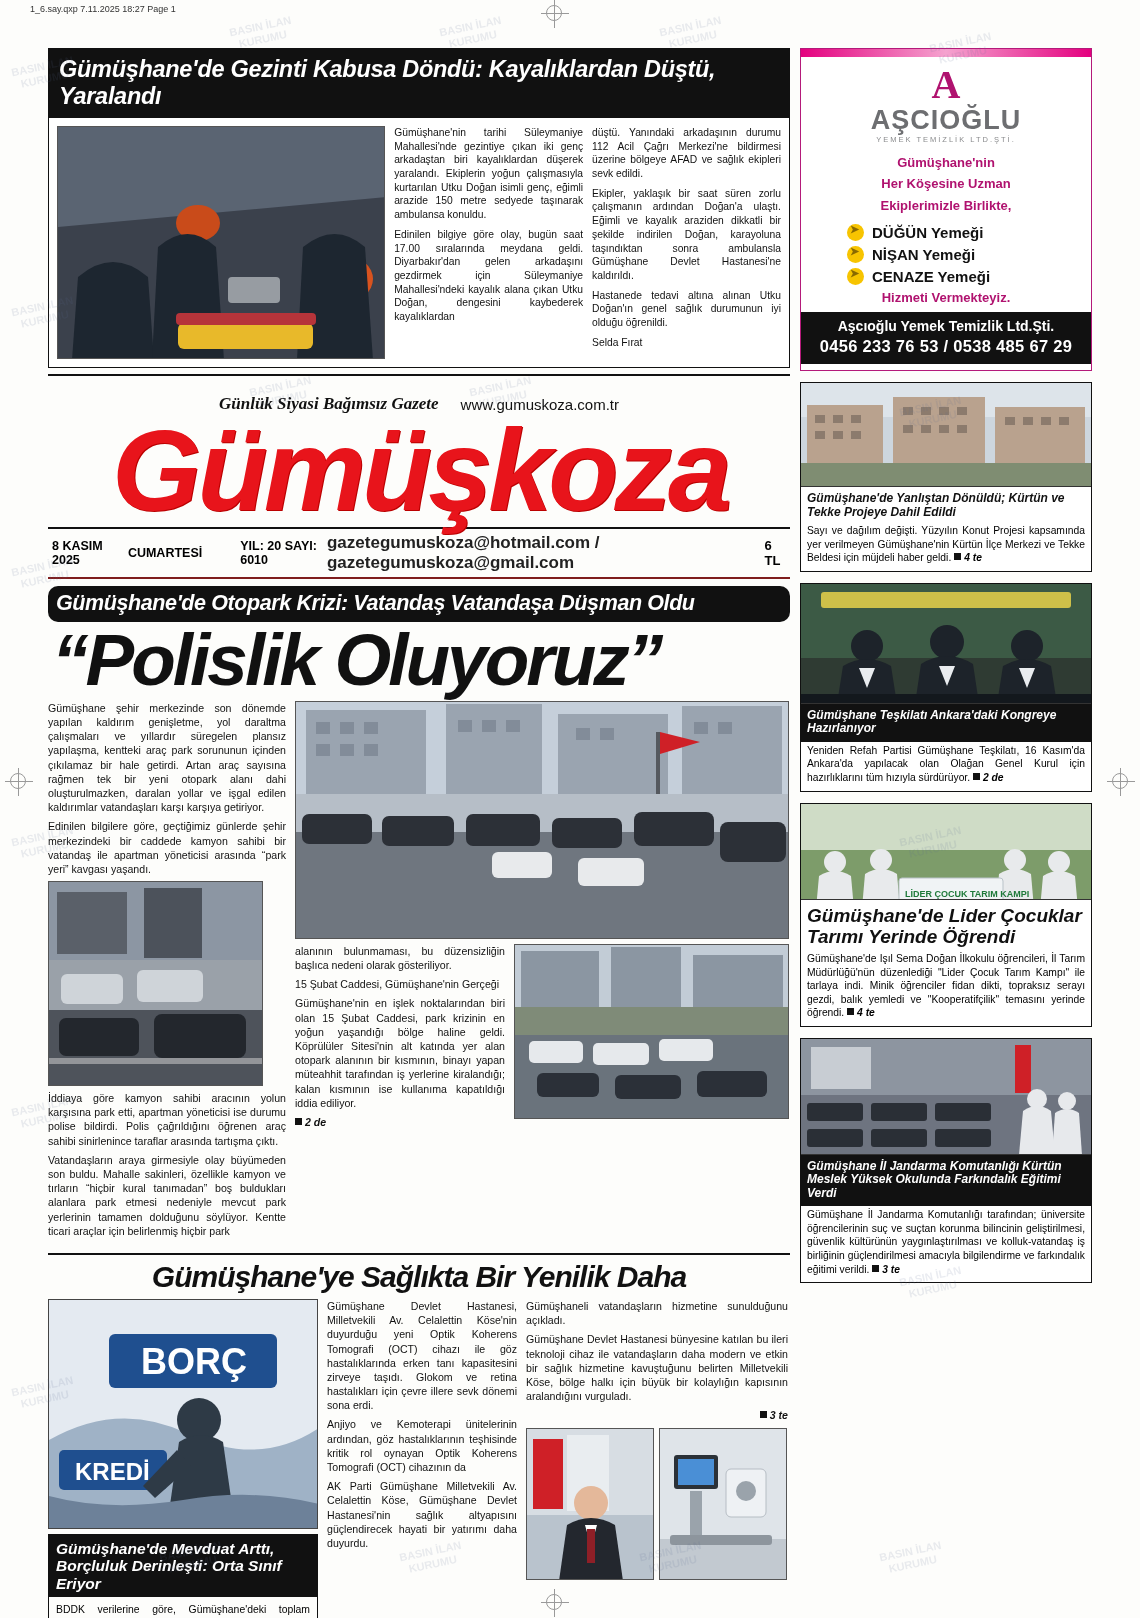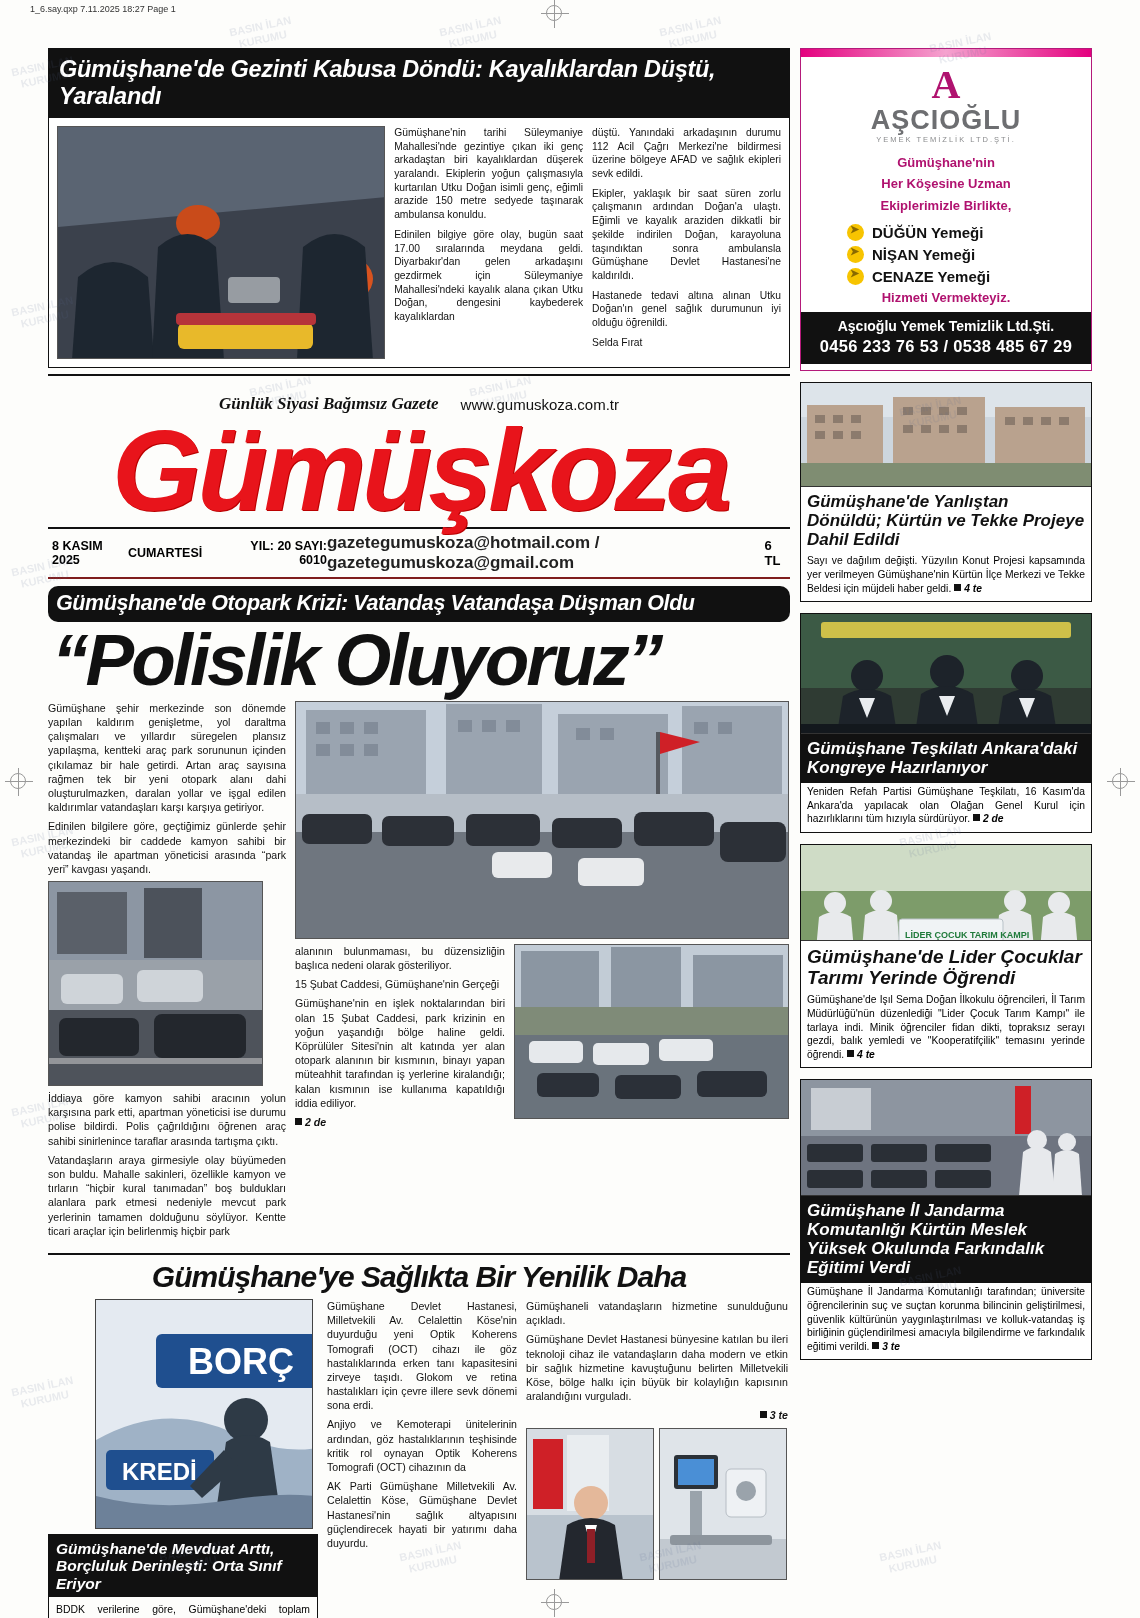--- a/index.html
+++ b/index.html
@@ -68,21 +68,21 @@
     font-weight:bold; font-style:italic;
     font-size:115px; color:#e8141b; letter-spacing:-4px;
     line-height:0.95; text-align:center; margin:2px 0 0 2px;
     text-shadow:1px 1px 0 #b00;
   }
   .infobar {
     display:flex; align-items:center; border-top:2px solid #111; border-bottom:2px solid #7f1d1d;
     padding:4px 4px; font-size:12.5px; font-weight:bold; margin-top:2px;
   }
   .infobar .dt { margin-right:10px; }
-  .infobar .yil { margin-left:28px;text-align:right; }
+  .infobar .yil { margin-left:28px; }
   .infobar .mail { margin-left:auto; font-weight:bold; font-size:17px; color:#222;}
   .infobar .price { margin-left:16px; font-weight:bold; font-size:13px;}
 
   
   .kicker {
     background:#111; color:#fff; font-weight:bold; font-style:italic;
     font-size:21.5px; padding:5px 8px 6px; margin-top:7px; letter-spacing:-0.4px;border-radius:10px;
   }
   .bighead {
     font-size:73px; font-weight:bold; font-style:italic; color:#111;
@@ -104,22 +104,22 @@
 
   
   .health { margin-top:10px; border-top:2px solid #111; padding-top:5px; }
   .health h2 {
     font-size:30px; font-weight:bold; font-style:italic; color:#111;
     letter-spacing:-1px; text-align:center; margin-bottom:5px;
   }
   .health-flow { display:flex; gap:9px; }
 
   
-  .cartoon { width:218px; height:230px; border:1px solid #444; position:relative; overflow:hidden;
-    background:linear-gradient(160deg,#dfe6ee 0%,#b9c6d6 50%,#8fa3b8 100%);margin-left:47px; }
+  .cartoon { width:270px; height:230px; border:1px solid #444; position:relative; overflow:hidden;
+    background:linear-gradient(160deg,#dfe6ee 0%,#b9c6d6 50%,#8fa3b8 100%); }
   .depbox { width:270px; border:1px solid #111; margin-top:5px; }
   .depbox h3 {
     background:#111; color:#fff; font-size:15.5px; font-weight:bold; font-style:italic;
     padding:5px 7px; line-height:1.13;
   }
   .depbox p { font-size:10.4px; line-height:1.34; padding:6px 7px; text-align:justify;}
 
   
   .ad {
     border:1px solid #b41a7a; background:#fff; position:relative; overflow:hidden;
@@ -139,21 +139,21 @@
   .dot { width:17px; height:17px; border-radius:50%; background:#f7c400; display:inline-block; position:relative;}
   .dot::after{ content:"➤"; position:absolute; left:3px; top:-1px; font-size:11px; color:#8a6a00;}
   .ad-foot { text-align:center; font-size:13px; font-weight:bold; color:#b0126f; margin-top:4px;}
   .ad-black { background:#111; color:#fff; text-align:center; padding:6px 4px 8px; margin-top:7px;}
   .ad-black .l1 { font-size:14px; font-weight:bold; }
   .ad-black .l2 { font-size:16.5px; font-weight:bold; letter-spacing:0.3px; margin-top:3px;}
 
   .rbox { border:1px solid #111; margin-top:11px; background:#fff; }
   .rphoto { height:104px; border-bottom:1px solid #333; position:relative; overflow:hidden;}
   .rbox h3 {
-    font-size:17px; font-weight:bold; font-style:italic; line-height:1.12;
+    font-size:12px; font-weight:bold; font-style:italic; line-height:1.12;
     padding:5px 6px 3px; color:#111;
   }
   .rbox h3.inv { background:#111; color:#fff; padding:5px 6px 6px;}
   .rbox p { font-size:10.3px; line-height:1.32; padding:2px 6px 6px; text-align:justify;}
   .rbox h3.big { font-size:19px; }
 
   svg { display:block; }
 </style>
 </head>
 <body>

